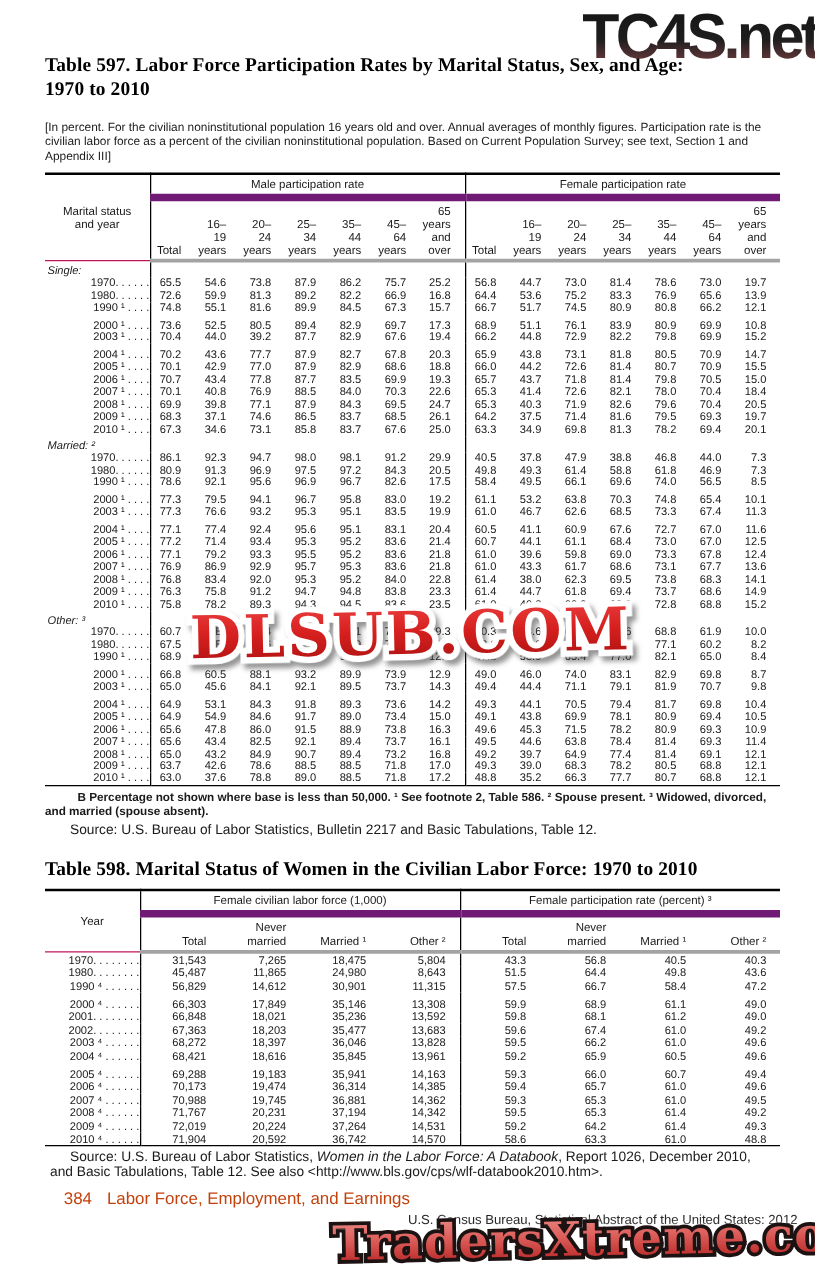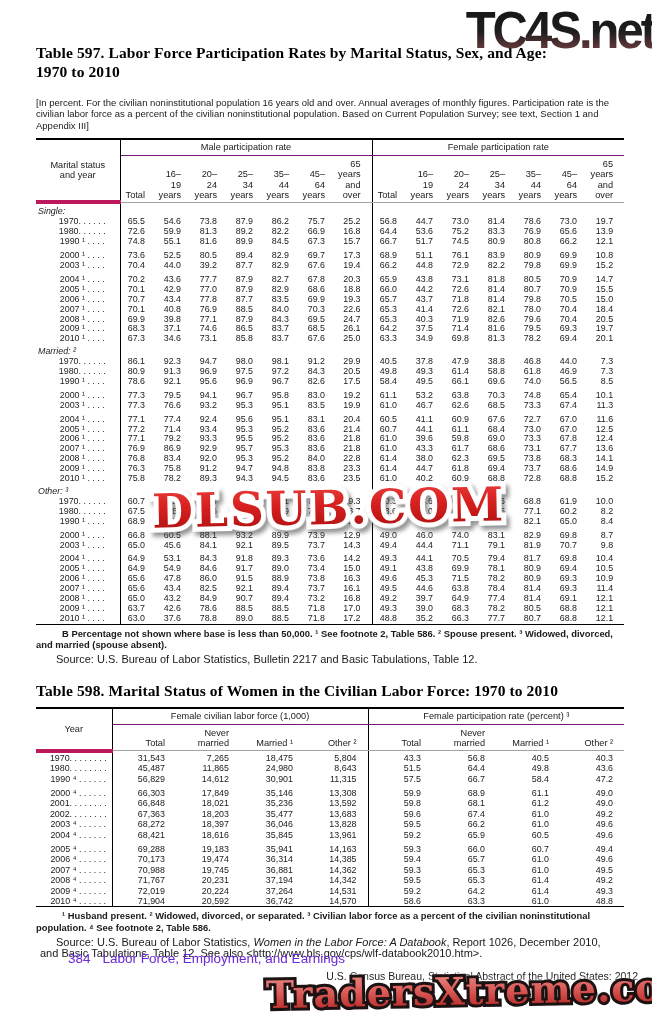--- a/index.html
+++ b/index.html
@@ -17,34 +17,34 @@
   .tbl-title span{display:block;}
   .note{font-size:9.5px;line-height:11.4px;margin:16px 0 7px 0;max-width:582px;}
 
   table{border-collapse:collapse;table-layout:fixed;width:100%;
         border-top:2px solid #000;border-bottom:1px solid #000;}
   td,th{font-size:8.9px;line-height:9.9px;padding:0;white-space:nowrap;overflow:hidden;
         font-weight:normal;color:#1a1a1a;vertical-align:bottom;}
   #t598 td{line-height:10.4px;}
   .c{text-align:right;padding-right:11px;}
   .vr{border-right:1px solid #000;}
-  .yr{text-align:center;padding-left:9px;}
+  .yr{text-align:right;padding-left:9px;}
   .lbl{text-align:left;padding-left:2px;padding-top:3px;font-style:italic;}
   tr.gap td{padding-top:4px;}
-  .grouph{text-align:center;border-bottom:1px solid #701a75;padding:3px 0 2px;font-size:9.2px;}
+  .grouph{text-align:center;border-bottom:6px solid #701a75;padding:3px 0 2px;font-size:9.2px;}
   .ageh{text-align:right;padding-right:11px;vertical-align:bottom;white-space:pre-line;
-        border-bottom:1px solid #a3a3a3;padding-top:3px;padding-bottom:2px;font-size:9.2px;line-height:10.2px;}
+        border-bottom:3px solid #a3a3a3;padding-top:3px;padding-bottom:2px;font-size:9.2px;line-height:10.2px;}
   .stubh{text-align:center;vertical-align:middle;white-space:pre-line;
-         border-bottom:4px solid #be185d;font-size:9.2px;line-height:10.2px;}
+         border-bottom:1px solid #be185d;font-size:9.2px;line-height:10.2px;}
 
   .fn{font-size:9.4px;line-height:11.2px;margin:3px 0 0;text-indent:26px;max-width:584px;font-weight:bold;}
   .src{font-size:11px;line-height:11.2px;margin:4px;text-indent:16px;max-width:584px;}
   .t598-title{margin-top:17px;}
 
-  .pagefoot{position:absolute;left:68px;top:951px;font-size:13.5px;color:#6d28d9;z-index:2;}
+  .pagefoot{position:absolute;left:51px;top:951px;font-size:13.5px;color:#c2410c;z-index:2;}
   .pagefoot .num{margin-right:12px;}
   .credit{position:absolute;right:14px;top:970px;font-size:10.5px;color:#222;z-index:2;}
 
   
   .wm-top{
     position:absolute;top:6px;right:-2px;z-index:6;
     font-family:"Liberation Sans",sans-serif;font-weight:bold;font-size:49px;line-height:1;
     letter-spacing:-3px;transform:scaleY(1.04);
     background:linear-gradient(180deg,#161616 0%,#1d1d1d 52%,#774043 95%);
     -webkit-background-clip:text;background-clip:text;color:transparent;
@@ -991,21 +991,20 @@
           <td class="c">36,742</td>
           <td class="c vr">14,570</td>
           <td class="c">58.6</td>
           <td class="c">63.3</td>
           <td class="c">61.0</td>
           <td class="c">48.8</td>
         </tr>
       </tbody>
     </table>
 
-  <p class="fn">¹ Husband present. ² Widowed, divorced, or separated. ³ Civilian labor force as a percent of the civilian noninstitutional population. ⁴ See footnote 2, Table 586.</p>
   <p class="src"><span>Source: U.S. Bureau of Labor Statistics, </span><i>Women in the Labor Force: A Databook</i><span>, Report 1026, December 2010, and Basic Tabulations, Table 12. See also &lt;http://www.bls.gov/cps/wlf-databook2010.htm&gt;.</span></p>
 
 </div>
 
 <div class="pagefoot">
   <span class="num">384</span><span>Labor Force, Employment, and Earnings</span>
 </div>
 <div class="credit">U.S. Census Bureau, Statistical Abstract of the United States: 2012</div>
 
 <div class="wm-top">TC4S.net</div>

